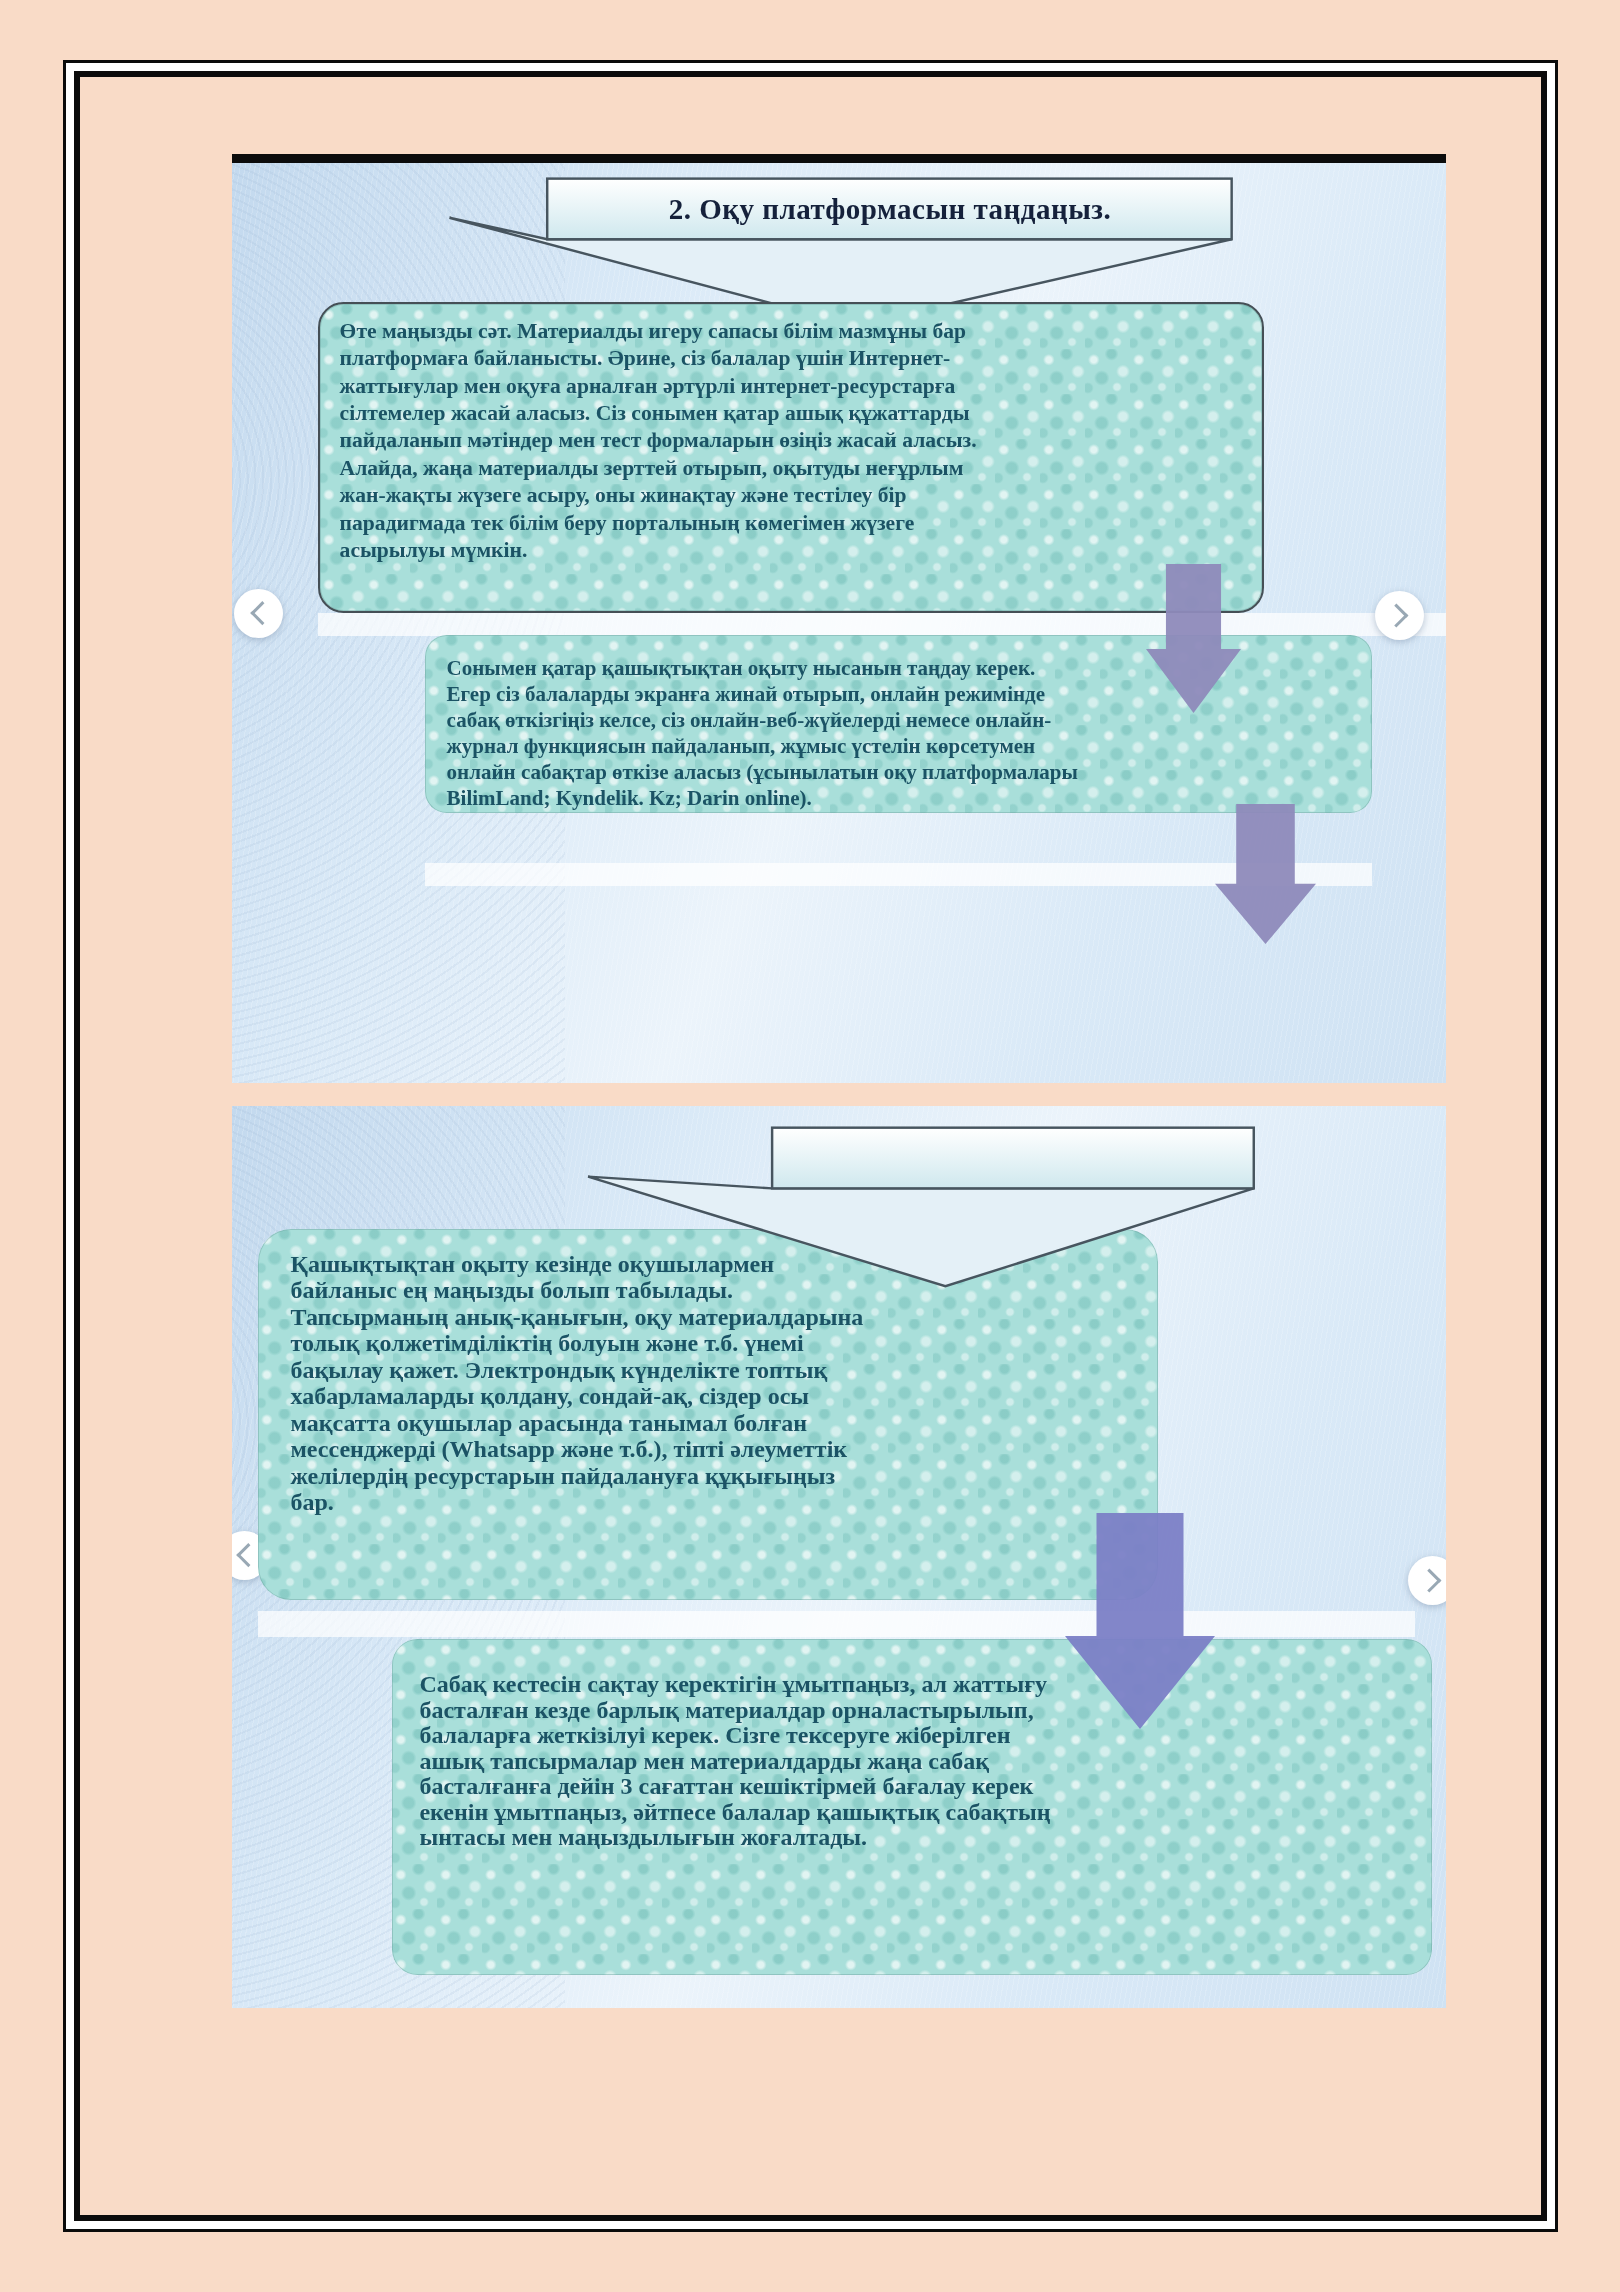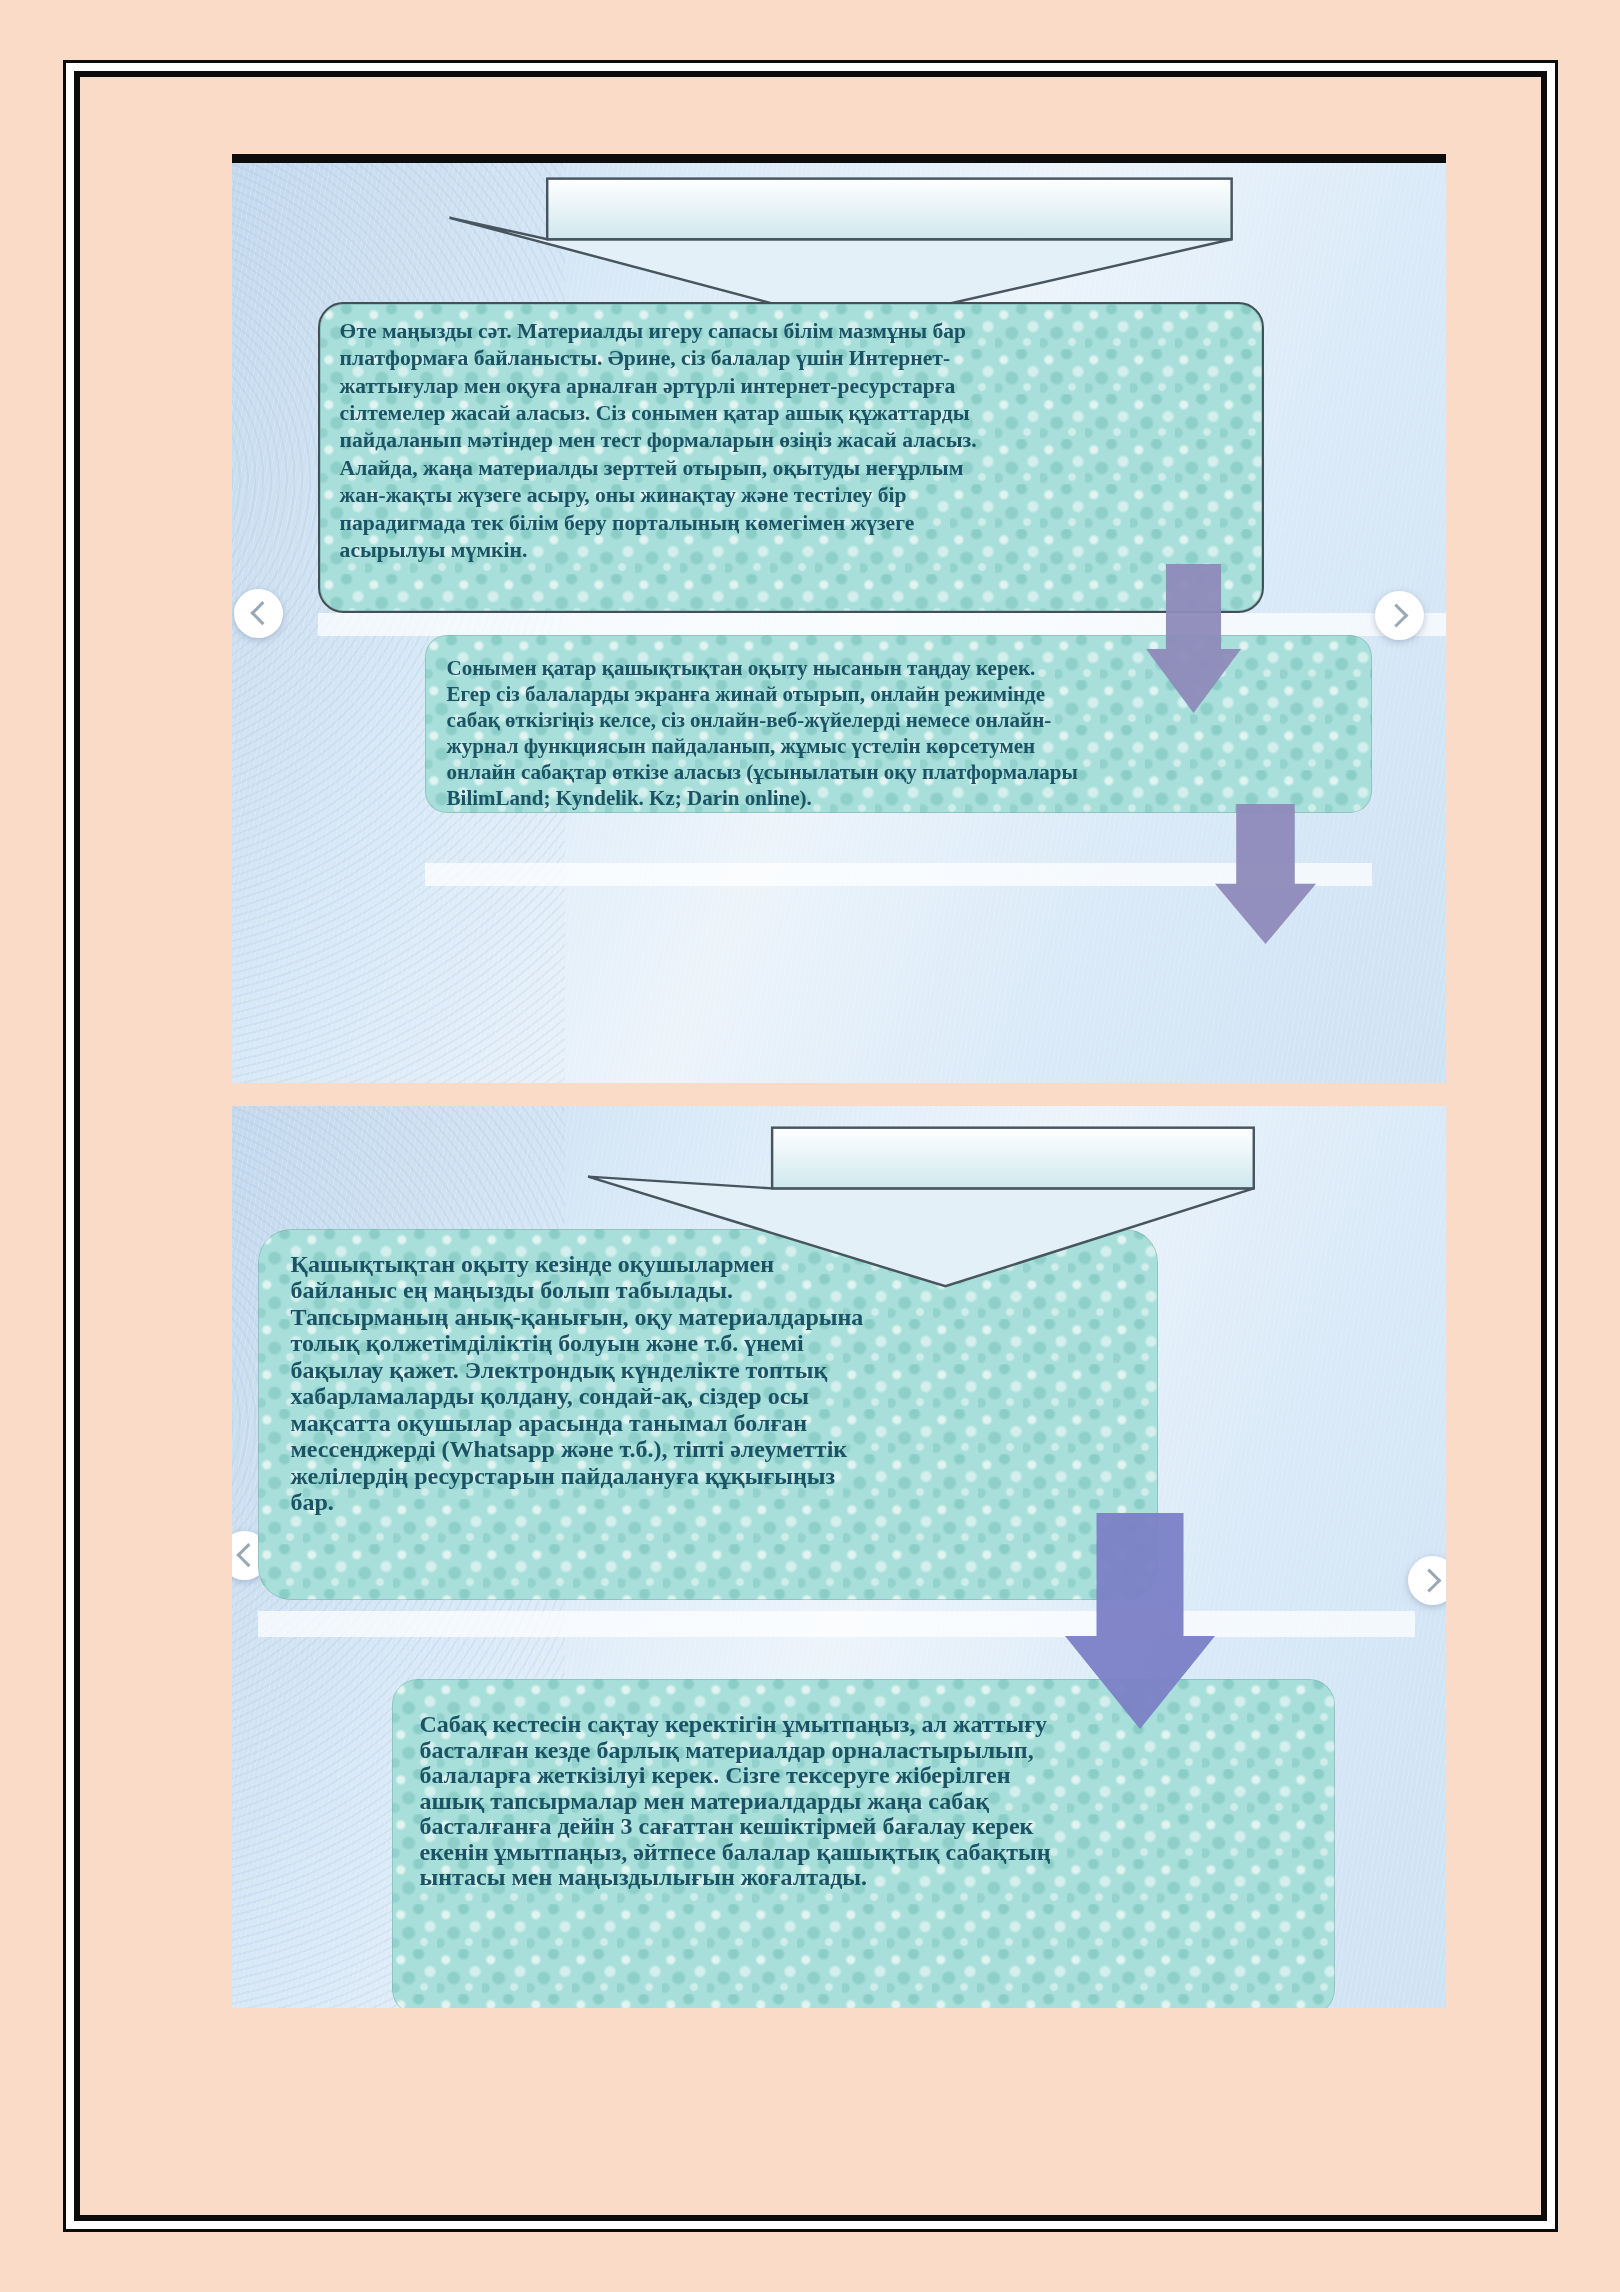--- a/index.html
+++ b/index.html
@@ -45,21 +45,21 @@
   .bubble p{margin:0;color:var(--box-text,#1b5365);font-weight:600;}
 
   .box-1{left:86px;top:148px;width:946px;height:311px;border:2px solid #454f56;border-radius:25.5px;padding:13.7px 19.6px;}
   .box-1 p{font-size:21.6px;line-height:27.4px;max-width:642px;}
   .box-2{left:193px;top:481px;width:947px;height:178px;border-radius:21.6px;padding:19.6px 21.6px;}
   .box-2 p{font-size:21px;line-height:26px;max-width:637px;}
   .box-3{left:282px;top:733px;width:809px;height:152px;border-radius:19.6px;padding:33px 19.6px 13.7px 19.6px;}
   .box-3 p{font-size:21.6px;line-height:26.5px;max-width:667px;}
   .box-4{left:25.5px;top:123px;width:900px;height:371px;border-radius:33px;padding:21.6px 19.6px 0 33px;}
   .box-4 p{font-size:24px;line-height:26.5px;max-width:588px;}
-  .box-5{left:160px;top:533px;width:943px;height:336px;border-radius:25.5px;padding:33px 19.6px 0 27.4px;margin-top:40px;}
+  .box-5{left:160px;top:533px;width:1040px;height:336px;border-radius:25.5px;padding:33px 19.6px 0 27.4px;}
   .box-5 p{font-size:24px;line-height:25.5px;max-width:642px;}
 
   
   .gap-strip{position:absolute;background:rgba(255,255,255,.72);z-index:1;}
 
   
   .arrow-down{position:absolute;z-index:3;opacity:.95;
     clip-path:polygon(21% 0,79% 0,79% 57%,100% 57%,50% 100%,0 57%,21% 57%);}
   .arrow-a{left:914px;top:410px;width:95px;height:149px;background:var(--arrow-purple-1,#8e8aba);}
   .arrow-b{left:983px;top:650px;width:101px;height:140px;background:var(--arrow-purple-1,#8e8aba);}
@@ -94,20 +94,21 @@
     <svg class="banner-svg" style="left:199px;top:7.8px;" width="823" height="176" viewBox="0 0 840 180">
       <polygon class="banner-v" points="18,57 432,167 818,79 118,79"></polygon>
       <defs>
         <linearGradient id="bg1" x1="0" y1="0" x2="0" y2="1">
           <stop offset="0" stop-color="#ffffff"></stop>
           <stop offset="1" stop-color="#cfe8ee"></stop>
         </linearGradient>
       </defs>
       <rect class="banner-rect" x="118" y="17" width="700" height="62" fill="url(#bg1)"></rect>
     </svg>
+    <div class="banner-title" style="left:315px;top:24.5px;width:686px;height:61px;">2. Оқу платформасын таңдаңыз.</div>
 
     <div class="bubble box-1">
       <p>Өте маңызды сәт. Материалды игеру сапасы білім мазмұны бар платформаға байланысты. Әрине, сіз балалар үшін Интернет-жаттығулар мен оқуға арналған әртүрлі интернет-ресурстарға сілтемелер жасай аласыз. Сіз сонымен қатар ашық құжаттарды пайдаланып мәтіндер мен тест формаларын өзіңіз жасай аласыз. Алайда, жаңа материалды зерттей отырып, оқытуды неғұрлым жан-жақты жүзеге асыру, оны жинақтау және тестілеу бір парадигмада тек білім беру порталының көмегімен жүзеге асырылуы мүмкін.</p>
     </div>
     <div class="bubble box-2">
       <p>Сонымен қатар қашықтықтан оқыту нысанын таңдау керек. Егер сіз балаларды экранға жинай отырып, онлайн режимінде сабақ өткізгіңіз келсе, сіз онлайн-веб-жүйелерді немесе онлайн-журнал функциясын пайдаланып, жұмыс үстелін көрсетумен онлайн сабақтар өткізе аласыз (ұсынылатын оқу платформалары BilimLand; Kyndelik. Kz; Darin online).</p>
     </div>
 
     <div class="arrow-down arrow-a"></div>
     <div class="arrow-down arrow-b"></div>

